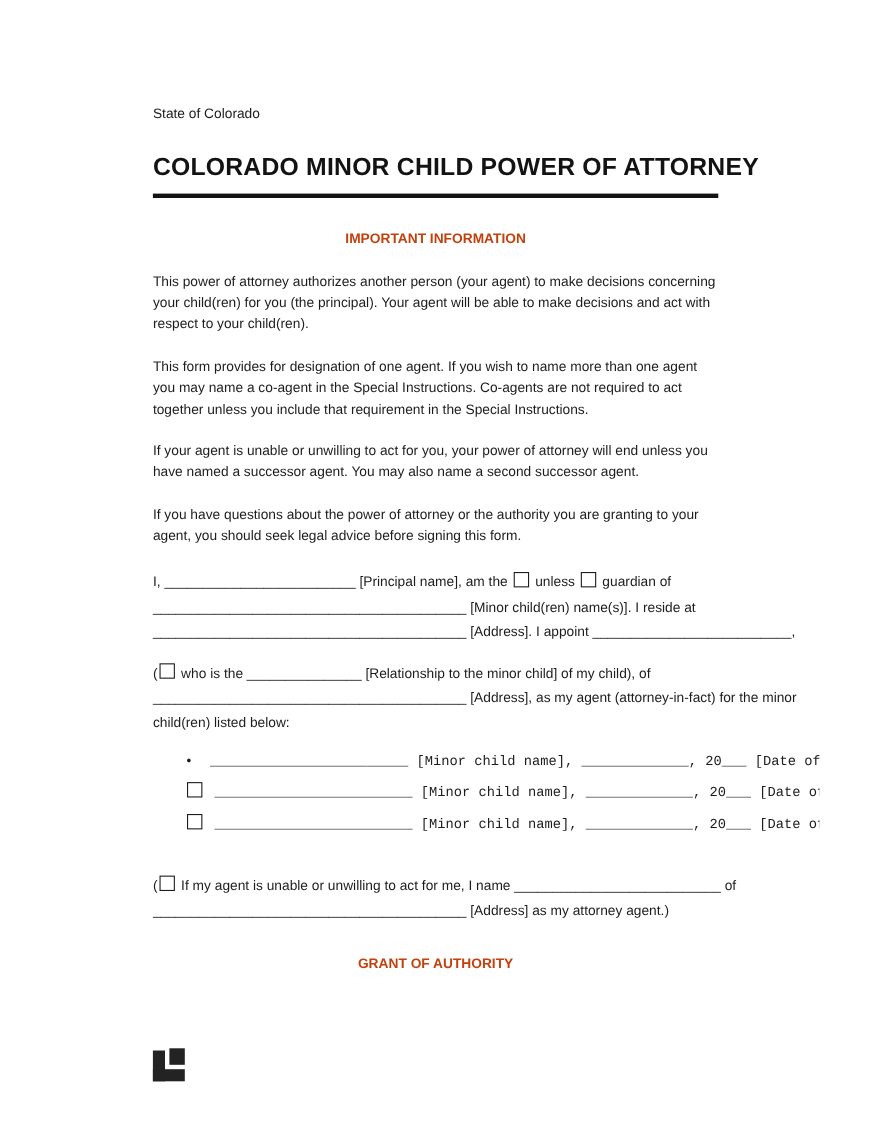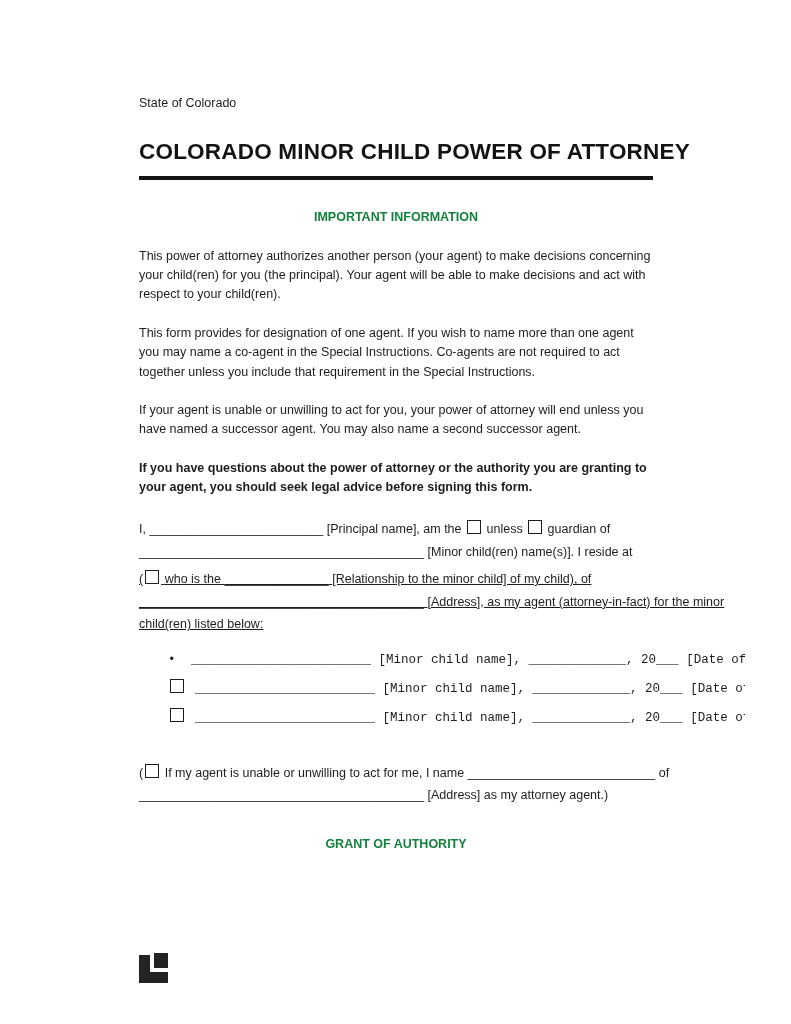--- a/index.html
+++ b/index.html
@@ -29,30 +29,30 @@
     font-weight:bold;
     color:#131313;
     letter-spacing:0.2px;
     white-space:nowrap;
   }
   .section-heading{
     margin:0;
     text-align:center;
     font-size:12.5px;
     font-weight:bold;
-    color:#15803d;
+    color:#c2410c;
   }
   .h-important{margin-top:28px;}
   .h-designation{margin-top:44px;}
   .h-grant{margin-top:28px;text-align:center;}
   p.info{margin:19px 0 0 0;}
-  p.bold{font-weight:bold;}
+  p.bold{font-weight:normal;}
   .fill-block{margin:0;}
   .intro-block{margin-top:21px;}
-  .rel-block{margin-top:5px;text-decoration:underline;}
+  .rel-block{margin-top:15px;}
   .succ-block{margin-top:33px;}
   .fill-line{line-height:22.5px;white-space:nowrap;}
   .blank{letter-spacing:0;}
   .checkbox{
     display:inline-block;
     width:12px;height:12px;
     border:1.5px solid #1d1d1d;
     background:#fff;
     vertical-align:-1px;
     margin:0 2px;
@@ -96,20 +96,21 @@
 
   <p class="info">This power of attorney authorizes another person (your agent) to make decisions concerning your child(ren) for you (the principal). Your agent will be able to make decisions and act with respect to your child(ren).</p>
   <p class="info">This form provides for designation of one agent. If you wish to name more than one agent you may name a co-agent in the Special Instructions. Co-agents are not required to act together unless you include that requirement in the Special Instructions.</p>
   <p class="info">If your agent is unable or unwilling to act for you, your power of attorney will end unless you have named a successor agent. You may also name a second successor agent.</p>
   <p class="info bold">If you have questions about the power of attorney or the authority you are granting to your agent, you should seek legal advice before signing this form.</p>
 
 
   <div class="fill-block intro-block">
     <div class="fill-line"><span>I,</span> <span class="blank">_________________________</span> <span>[Principal name], am the</span> <span class="checkbox"></span> <span>unless</span> <span class="checkbox"></span> <span>guardian of</span></div>
     <div class="fill-line"><span class="blank">_________________________________________</span> <span>[Minor child(ren) name(s)]. I reside at</span></div>
+    <div class="fill-line"><span class="blank">_________________________________________</span> <span>[Address]. I appoint</span> <span class="blank">__________________________,</span></div>
   </div>
 
   <div class="fill-block rel-block">
     <div class="fill-line"><span>(</span><span class="checkbox"></span> <span>who is the</span> <span class="blank">_______________</span> <span>[Relationship to the minor child] of my child), of</span></div>
     <div class="fill-line"><span class="blank">_________________________________________</span> <span>[Address], as my agent (attorney-in-fact) for the minor</span></div>
     <div class="fill-line"><span>child(ren) listed below:</span></div>
   </div>
 
   <div class="child-list">
     <div class="child-row"><span class="marker">•</span><span class="blank">________________________</span> <span>[Minor child name],</span> <span class="blank">_____________, 20___</span> <span>[Date of Birth]</span></div>

